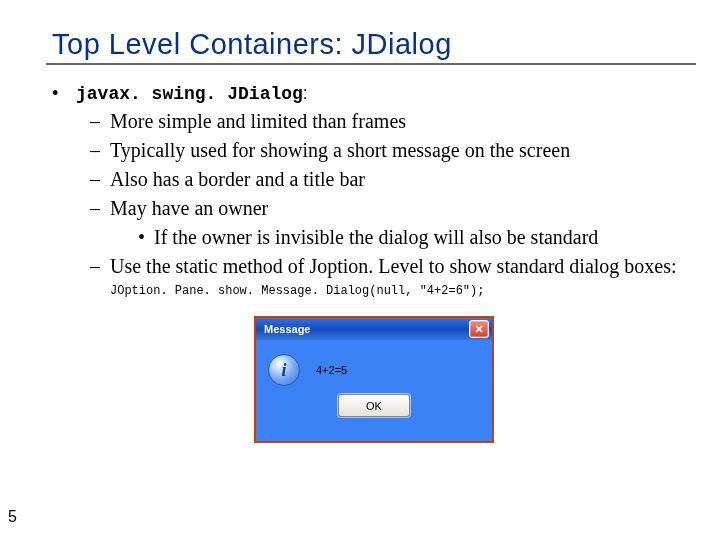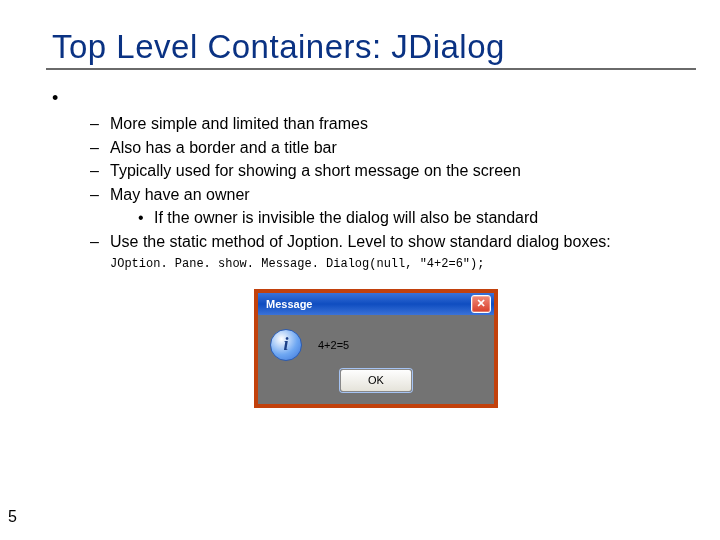--- a/index.html
+++ b/index.html
@@ -5,50 +5,50 @@
   html,body{margin:0;padding:0}
   body{
     width:720px;height:540px;
     background:#fff;
     font-family:Arial,Helvetica,sans-serif;
     position:relative;
     color:#000;
   }
   .slide{box-sizing:border-box;padding:20px 24px 0 24px;width:100%;height:100%;}
   .title{
-    font-size:33px;
+    font-size:29px;
     color:#0a3283;
     letter-spacing:.5px;
     margin:8px 0 2px 28px;
   }
   .title-rule{
     height:2px;background:#6a6a6a;margin:0 0 18px 22px;width:650px;
   }
   .bullet-row{display:flex;align-items:flex-start;margin-left:28px;font-size:18px;}
   .bul{width:24px;flex:0 0 24px;}
   .code{font-family:"Courier New",monospace;font-weight:bold;}
   .colon{font-family:Arial;font-weight:normal;}
-  ul.dash{list-style:none;margin:4px 0 0 66px;padding:0;font-size:16px;line-height:1.35;}
+  ul.dash{list-style:none;margin:4px 0 0 66px;padding:0;font-size:20px;line-height:1.35;font-family:Liberation Serif, serif;}
   ul.dash>li{position:relative;padding-left:20px;margin-bottom:2px;}
   ul.dash>li::before{content:"–";position:absolute;left:0;}
   ul.sub{list-style:none;margin:2px 0 2px 28px;padding:0;}
   ul.sub>li{position:relative;padding-left:16px;}
   ul.sub>li::before{content:"•";position:absolute;left:0;}
   .snippet{
     font-family:"Courier New",monospace;
     font-size:12px;
     margin:4px 0 0 86px;
   }
   .dlg-wrap{margin:18px 0 0 230px;}
   .winbox{
     width:236px;
-    border:4px solid #c2410c;
+    border:2px solid #c2410c;
     font-family:Tahoma,Arial,sans-serif;
     font-size:11px;
-    background:#737373;
+    background:#3b82f6;
   }
   .titlebar{
     display:flex;align-items:center;justify-content:space-between;
     height:22px;
     padding:0 3px 0 8px;
     color:#fff;
     background:linear-gradient(#3a72d8,#0f4dc0 50%,#3a72d8);
     font-weight:bold;
   }
   .closebtn{
@@ -65,21 +65,21 @@
     padding:14px 12px 8px 12px;
   }
   .info-icon{
     width:30px;height:30px;border-radius:50%;
     background:radial-gradient(circle at 35% 30%,#fff,#6ea7f2 55%,#3a72d8);
     border:1px solid #2b5bb1;
     color:#1b3f86;font-weight:bold;font-style:italic;font-family:Georgia,serif;
     display:flex;align-items:center;justify-content:center;font-size:18px;
   }
   .msg{color:#000;}
-  .btnrow{display:flex;justify-content:center;padding:0 0 12px;}
+  .btnrow{display:flex;justify-content:center;padding:0 0 24px;}
   .okbtn{
     min-width:70px;height:21px;
     border:1px solid #888;
     background:linear-gradient(#fefefe,#e5e3da);
     border-radius:3px;
     box-shadow:0 0 0 1px #a5c3f3;
     font-size:11px;
     display:flex;align-items:center;justify-content:center;
   }
   .pagenum{
@@ -89,26 +89,29 @@
 </style>
 </head>
 <body>
 
 <div class="slide">
   <div class="title">Top Level Containers: JDialog</div>
   <div class="title-rule"></div>
 
   <div class="bullet-row">
     <span class="bul">•</span>
+    <span>
+      <span class="code">javax. swing. JDialog</span><span class="colon">:</span>
+    </span>
   </div>
 
   <ul class="dash">
     <li>More simple and limited than frames</li>
+    <li>Typically used for showing a short message on the screen</li>
     <li>Also has a border and a title bar</li>
-    <li>Typically used for showing a short message on the screen</li>
     <li>
       <span>May have an owner</span>
       <ul class="sub">
         <li>If the owner is invisible the dialog will also be standard</li>
       </ul>
     </li>
     <li>Use the static method of Joption. Level to show standard dialog boxes:</li>
   </ul>
 
   <div class="snippet">JOption. Pane. show. Message. Dialog(null, "4+2=6");</div>

